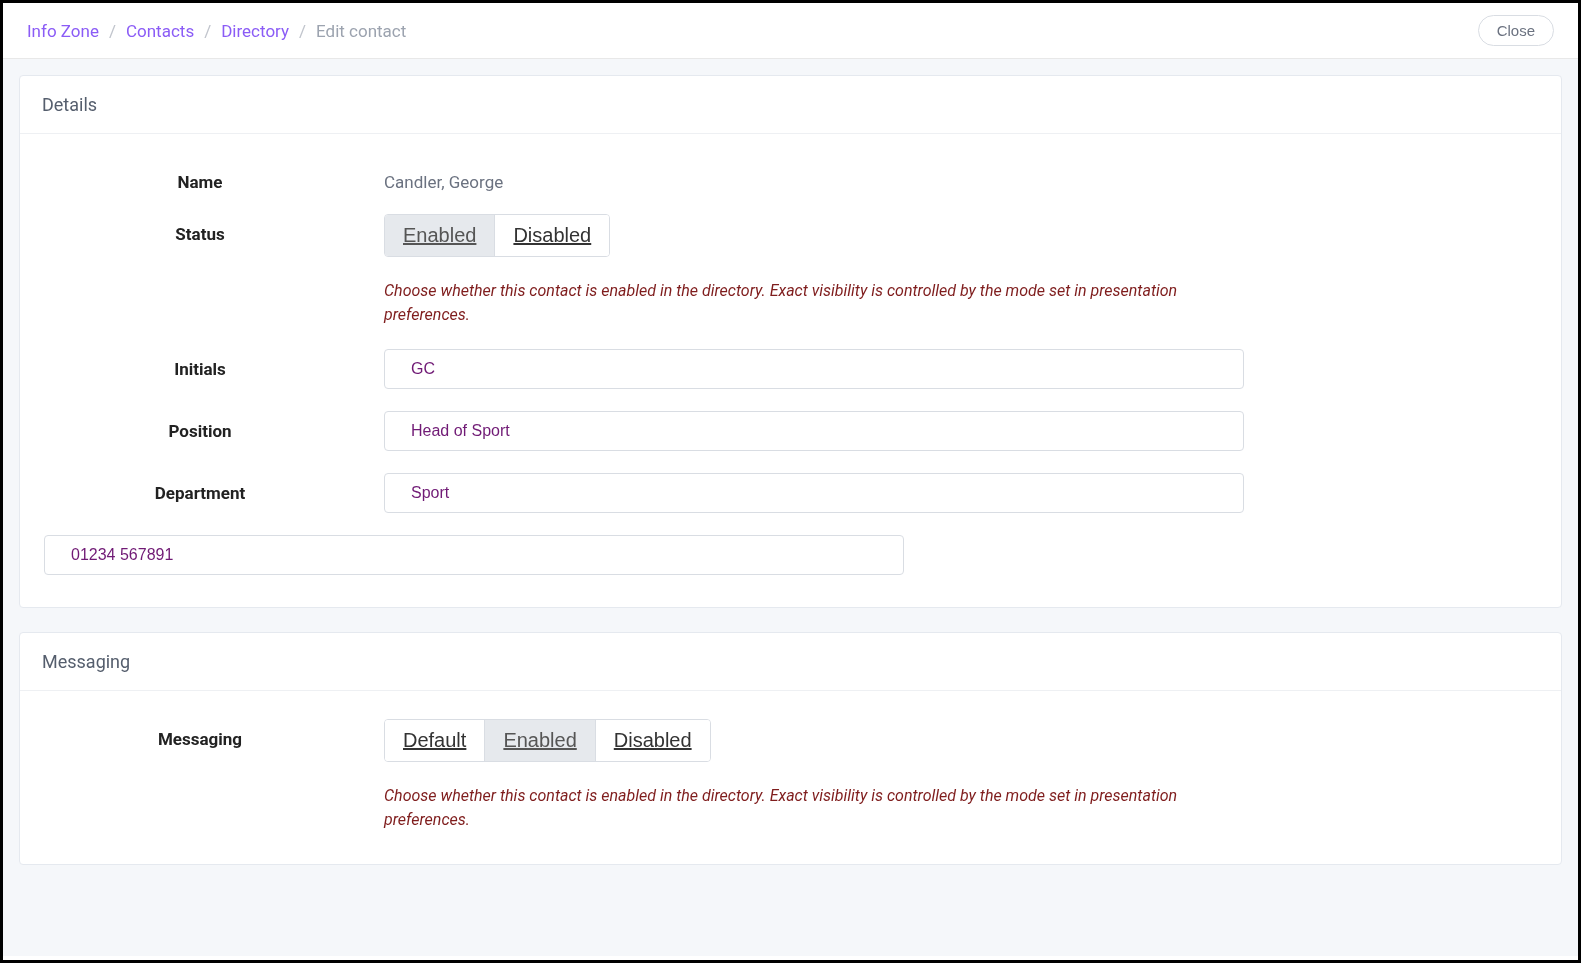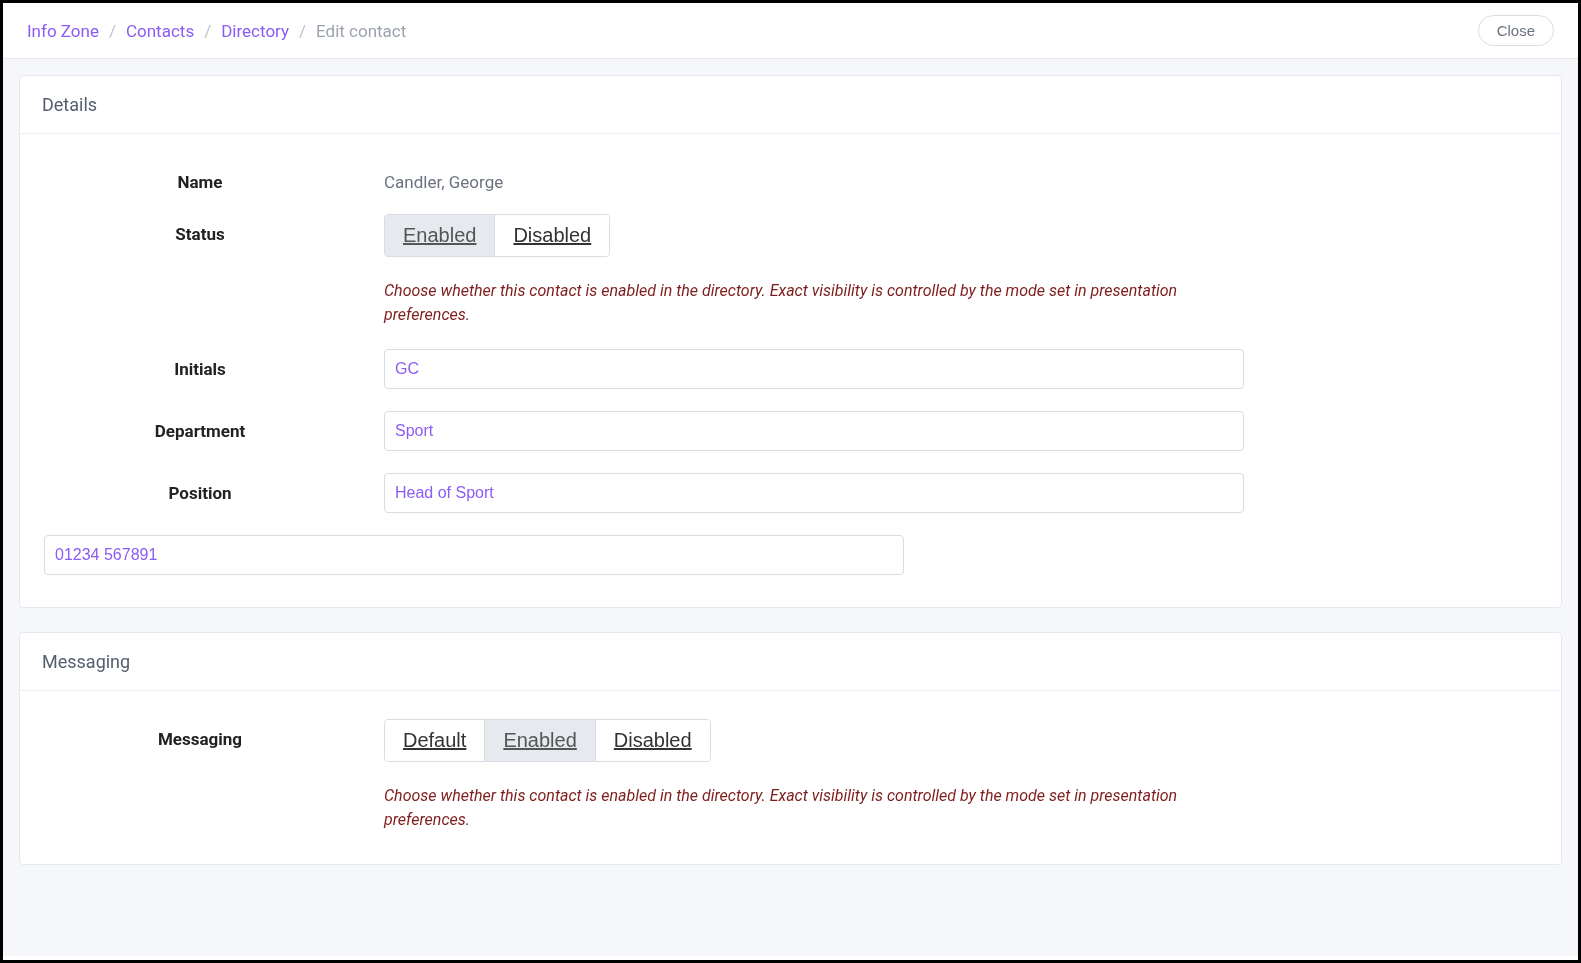--- a/index.html
+++ b/index.html
@@ -103,25 +103,25 @@
   .help-text {
     margin-top: 22px;
     color: #7f1d1d;
     font-size: 16px;
     line-height: 1.5;
     max-width: 800px;
     font-style: italic;
   }
   .text-input {
     width: 100%;
-    padding: 10px 10px;
+    padding: 10px 26px;
     border: 1px solid #d9dde3;
     border-radius: 4px;
     font-size: 16px;
-    color: #8b5cf6;
+    color: #701a75;
     background: #fff;
   }
   .panel-footer {
     background: #f5f7fa;
     border-top: 1px solid #eef0f3;
     padding: 18px 22px;
     display: flex;
     justify-content: flex-end;
     border-bottom-left-radius: 4px;
     border-bottom-right-radius: 4px;
@@ -183,30 +183,30 @@
         </div>
 
         <div class="form-row">
           <div class="label-col">Initials</div>
           <div class="control-col">
             <input type="text" class="text-input" value="GC" style="">
           </div>
         </div>
 
         <div class="form-row">
+          <div class="label-col">Position</div>
+          <div class="control-col">
+            <input type="text" class="text-input" value="Head of Sport" style="">
+          </div>
+        </div>
+
+        <div class="form-row">
           <div class="label-col">Department</div>
           <div class="control-col">
             <input type="text" class="text-input" value="Sport" style="">
-          </div>
-        </div>
-
-        <div class="form-row">
-          <div class="label-col">Position</div>
-          <div class="control-col">
-            <input type="text" class="text-input" value="Head of Sport" style="">
           </div>
         </div>
 
         <div class="form-row">
           <div class="control-col">
             <input type="text" class="text-input" value="01234 567891" style="">
           </div>
         </div>
 
       </div>

